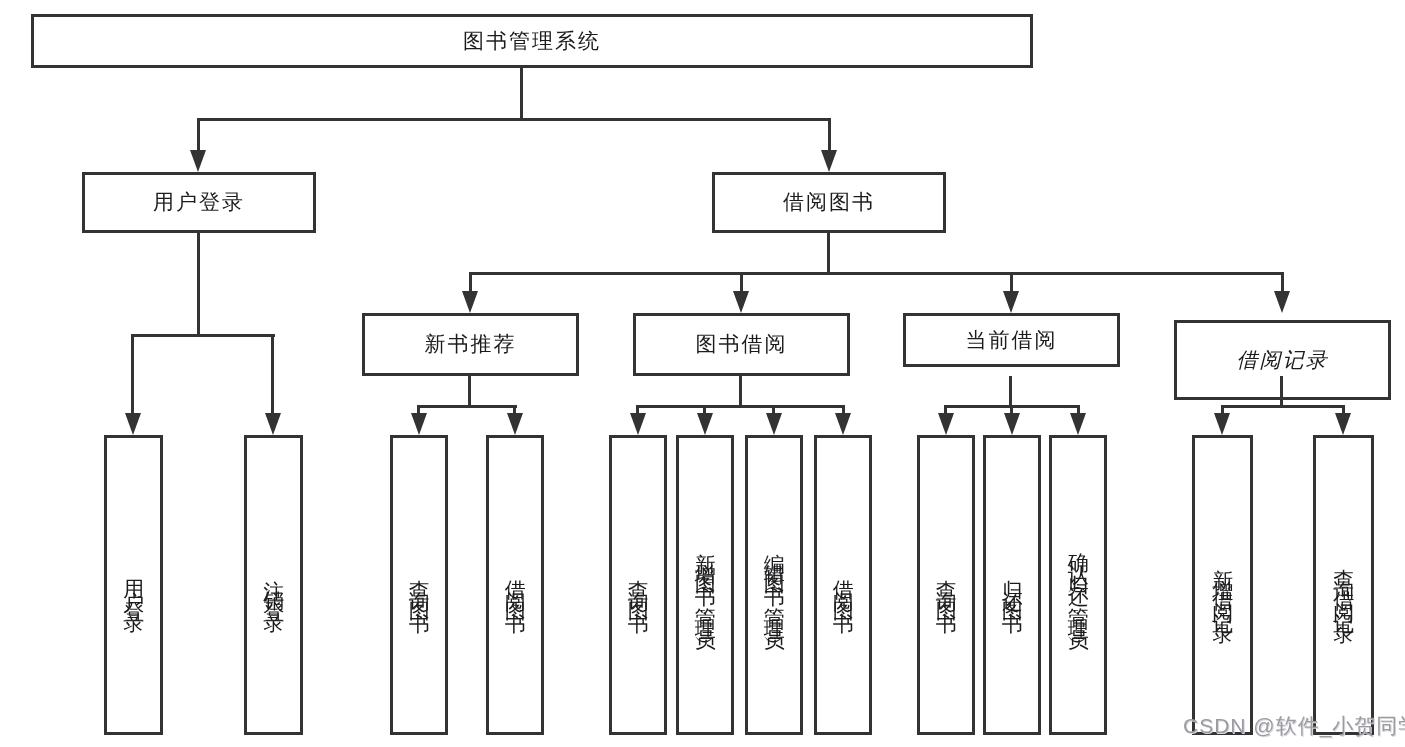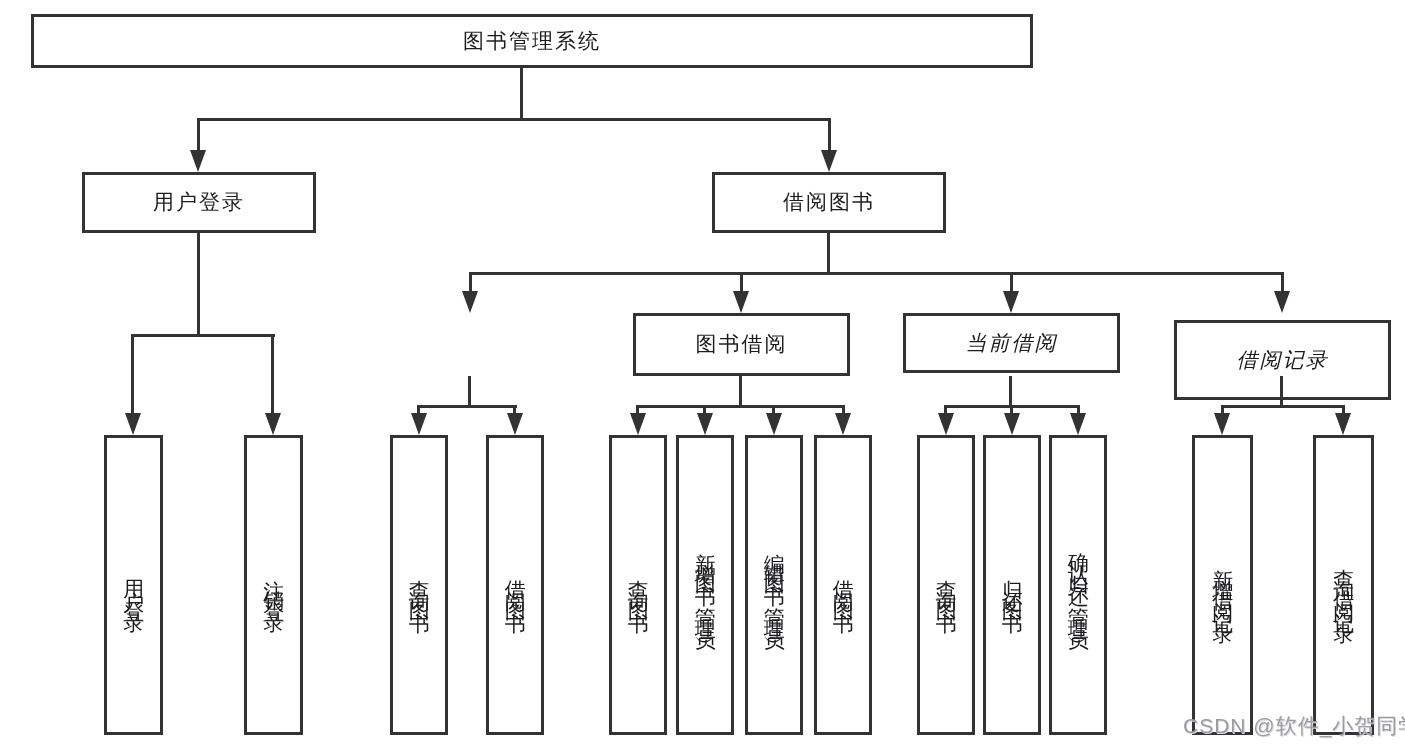--- a/index.html
+++ b/index.html
@@ -58,22 +58,23 @@
   <div class="ln" style="left:469px; top:272px; width:815px; height:3px;"></div>
   <div class="ln" style="left:469px; top:272px; width:3px; height:19px;"></div>
   <div class="tri" style="left:462px; top:291px;"></div>
   <div class="ln" style="left:740px; top:272px; width:3px; height:19px;"></div>
   <div class="tri" style="left:733px; top:291px;"></div>
   <div class="ln" style="left:1010px; top:272px; width:3px; height:19px;"></div>
   <div class="tri" style="left:1003px; top:291px;"></div>
   <div class="ln" style="left:1281px; top:272px; width:3px; height:19px;"></div>
   <div class="tri" style="left:1274px; top:291px;"></div>
 
+  <div class="box h" style="left:362px; top:313px; width:217px; height:63px;">新书推荐</div>
   <div class="box h" style="left:633px; top:313px; width:217px; height:63px;">图书借阅</div>
-  <div class="box h" style="left:903px; top:313px; width:217px; height:60px;font-style:italic;">当前借阅</div>
+  <div class="box h" style="left:903px; top:313px; width:217px; height:54px;">当前借阅</div>
   <div class="box h" style="left:1174px; top:320px; width:217px; height:80px;font-style:italic;">借阅记录</div>
 
   <div class="ln" style="left:468px; top:376px; width:3px; height:29px;"></div>
   <div class="ln" style="left:417px; top:405px; width:100px; height:3px;"></div>
   <div class="ln" style="left:417px; top:405px; width:3px; height:8px;"></div>
   <div class="tri" style="left:411px; top:413px;"></div>
   <div class="ln" style="left:513px; top:405px; width:3px; height:8px;"></div>
   <div class="tri" style="left:507px; top:413px;"></div>
 
   <div class="ln" style="left:739px; top:376px; width:3px; height:29px;"></div>

